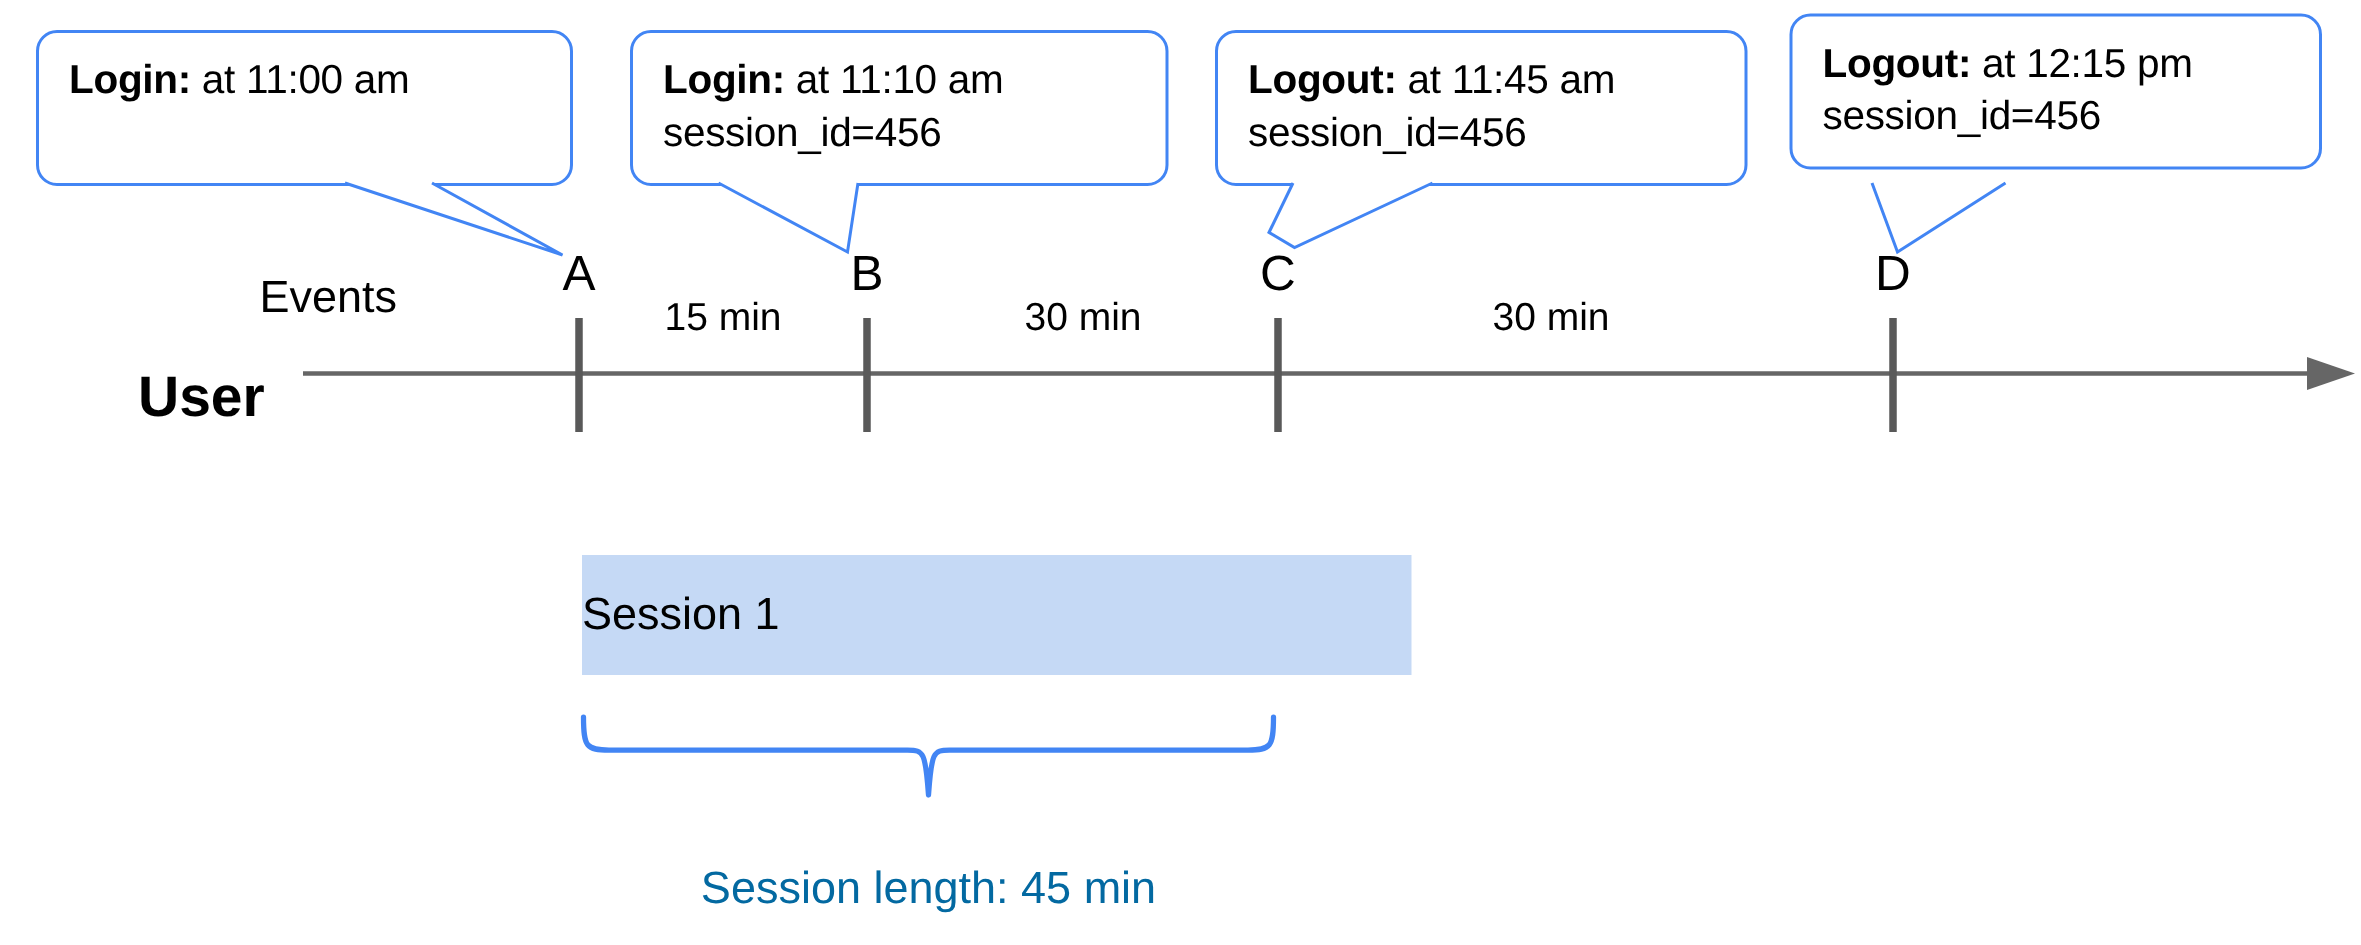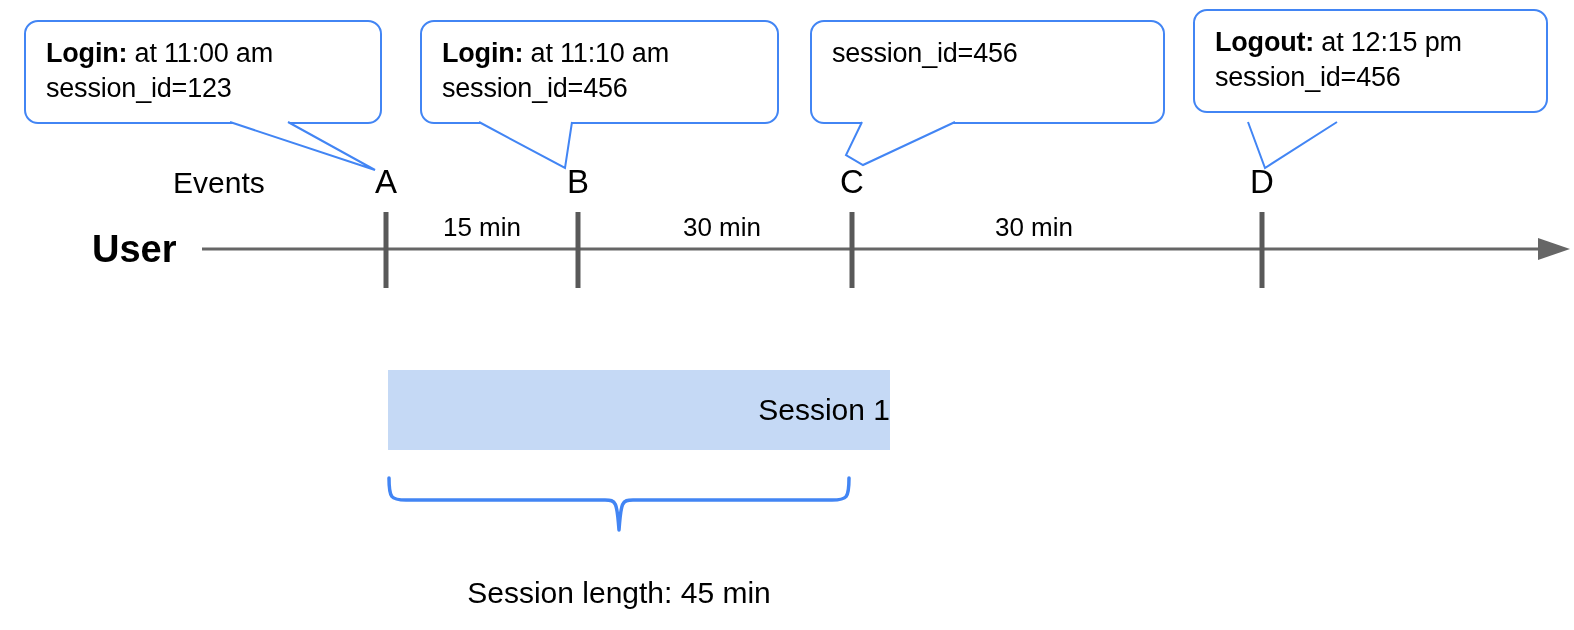--- a/index.html
+++ b/index.html
@@ -31,77 +31,77 @@
   .callout b{font-weight:bold;}
 
   
   #tails{position:absolute;left:0;top:0;width:1574px;height:630px;pointer-events:none;}
 
   
   .row-label{
     position:absolute;
     color:#000000;
     white-space:nowrap;
+    margin-top:16px;
   }
   #events-label{font-size:30px;left:173px;top:166px;}
   #user-label{font-size:38px;left:92px;top:228px;font-weight:bold;}
 
   .tick-letter{
     position:absolute;
     font-size:33px;
     color:#000000;
     transform:translateX(-50%);
     top:163px;
   }
   .gap-label{
     position:absolute;
     font-size:26px;
     color:#000000;
     transform:translateX(-50%);
     top:196px;
     white-space:nowrap;
-    margin-top:16px;
   }
 
   
   #session-bar{
     position:absolute;
     left:388px;top:370px;
-    width:502px;height:80px;
+    width:553px;height:80px;
     background:#c5d9f5;
-    display:flex;align-items:center;justify-content:flex-end;
+    display:flex;align-items:center;justify-content:flex-start;
     font-size:30px;color:#000000;
   }
 
   #session-length{
     position:absolute;
     top:576px;
     left:619px;
     transform:translateX(-50%);
     font-size:30px;
-    color:#000000;
+    color:#0369a1;
     white-space:nowrap;
   }
 </style>
 </head>
 <body>
 
 <div id="stage">
 
   <div class="callout" style="left:24px;top:20px;width:358px;height:104px;">
     <span class="ln"><b>Login:</b> <span>at 11:00 am</span></span>
-    <span class="ln">session_id=123</span>
   </div>
 
   <div class="callout" style="left:420px;top:20px;width:359px;height:104px;">
     <span class="ln"><b>Login:</b> <span>at 11:10 am</span></span>
     <span class="ln">session_id=456</span>
   </div>
 
   <div class="callout" style="left:810px;top:20px;width:355px;height:104px;">
+    <span class="ln"><b>Logout:</b> <span>at 11:45 am</span></span>
     <span class="ln">session_id=456</span>
   </div>
 
   <div class="callout" style="left:1193px;top:9px;width:355px;height:104px;">
     <span class="ln"><b>Logout:</b> <span>at 12:15 pm</span></span>
     <span class="ln">session_id=456</span>
   </div>
 
   <svg id="tails" viewBox="0 0 1574 630" width="1574" height="630" xmlns="http://www.w3.org/2000/svg">
 

